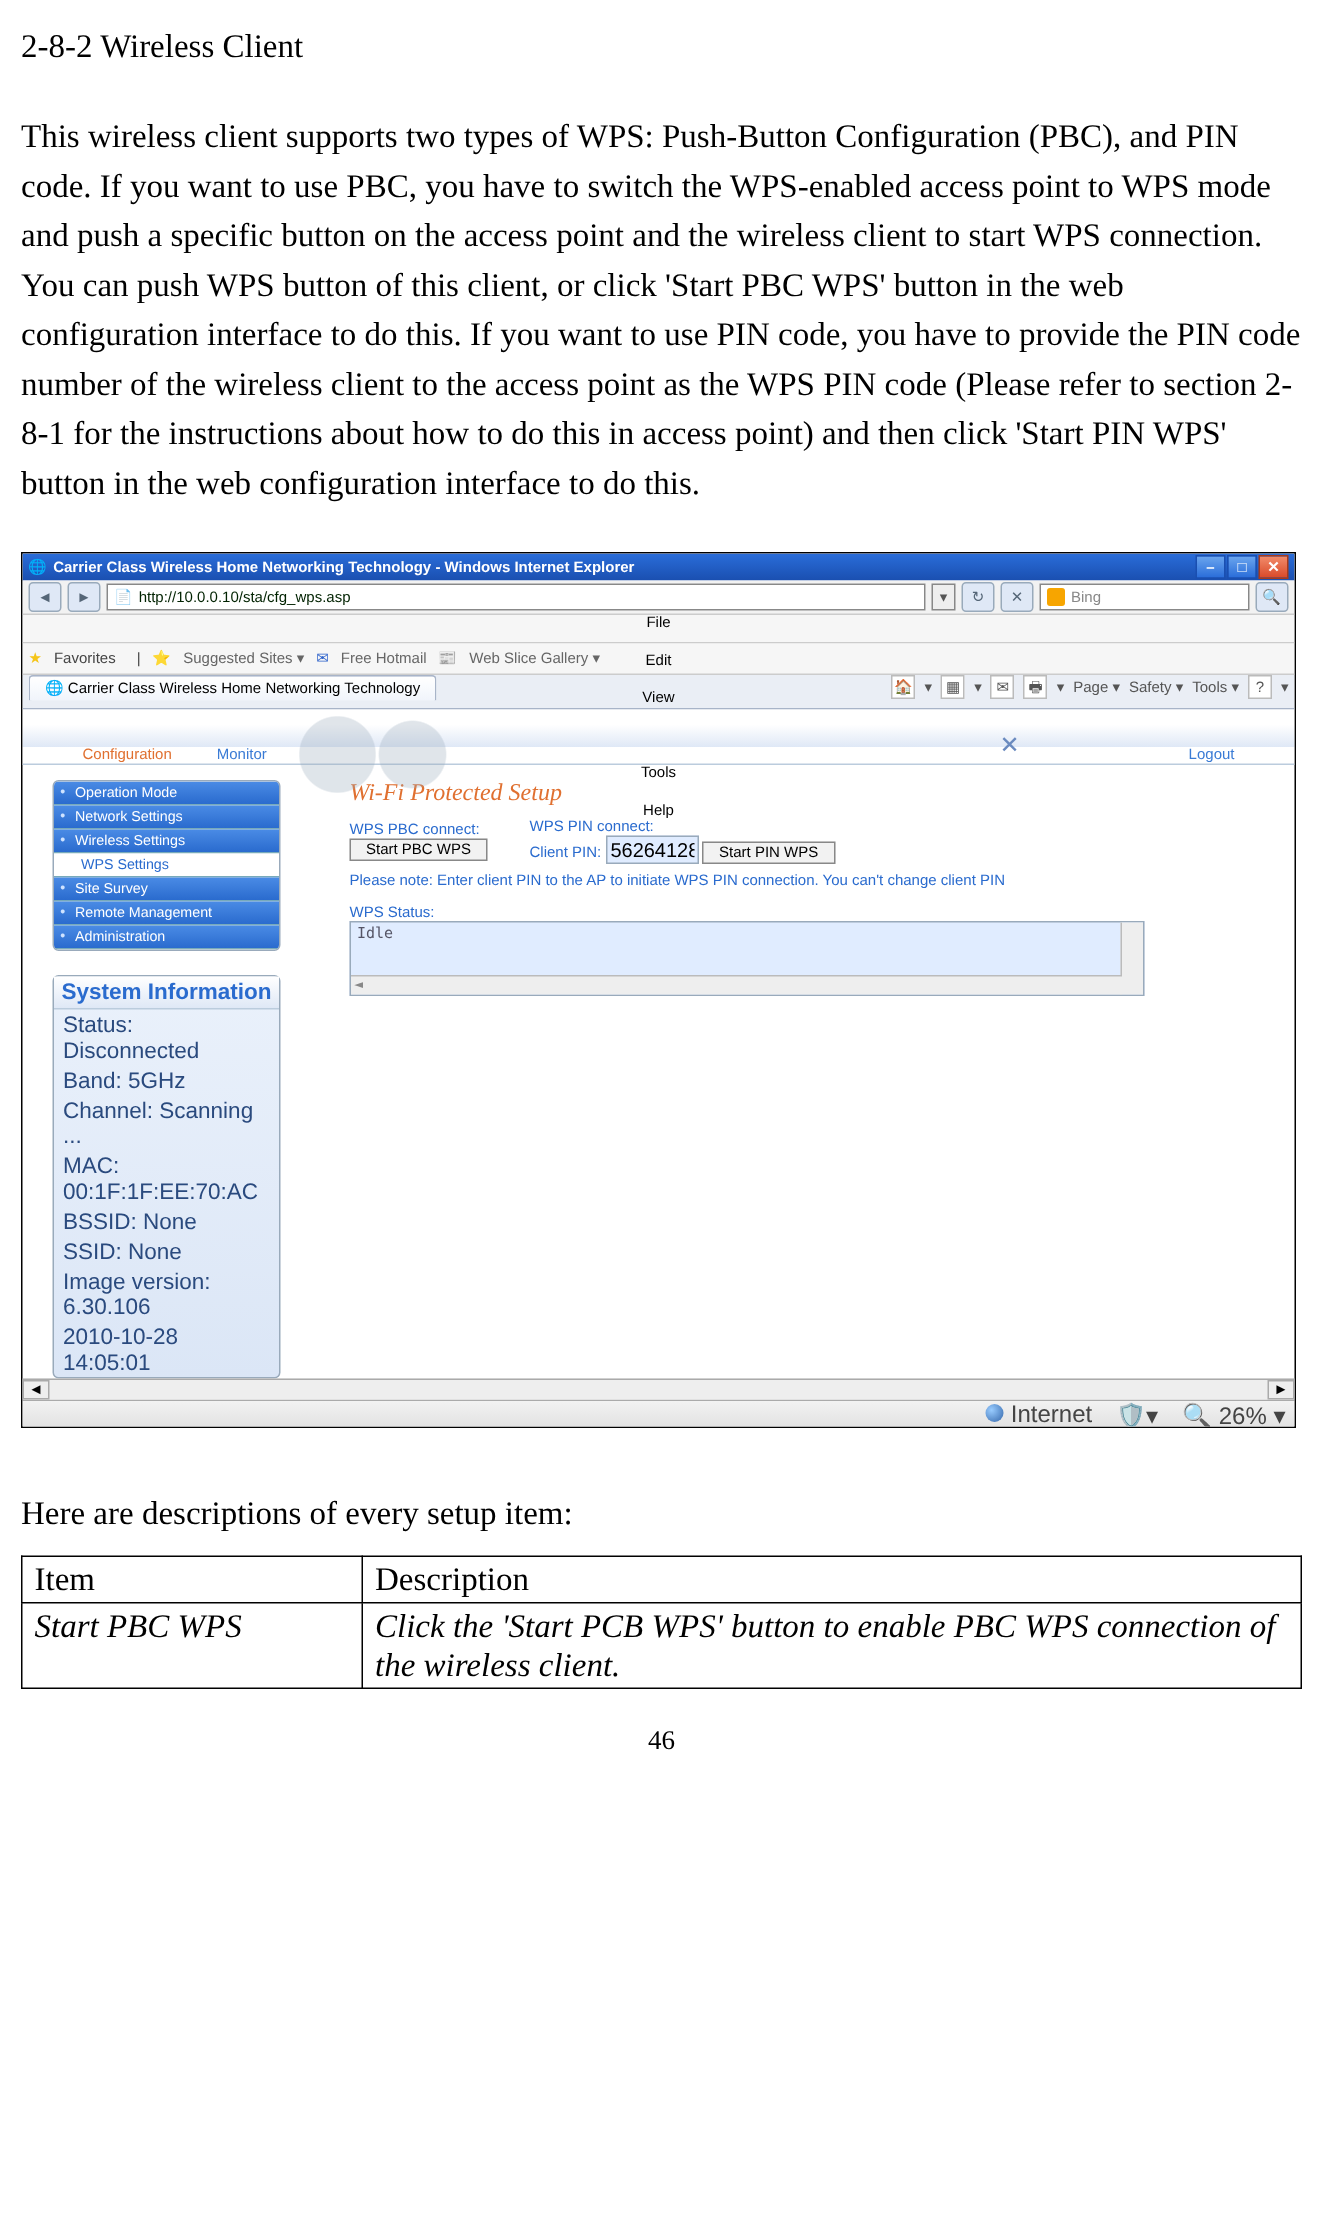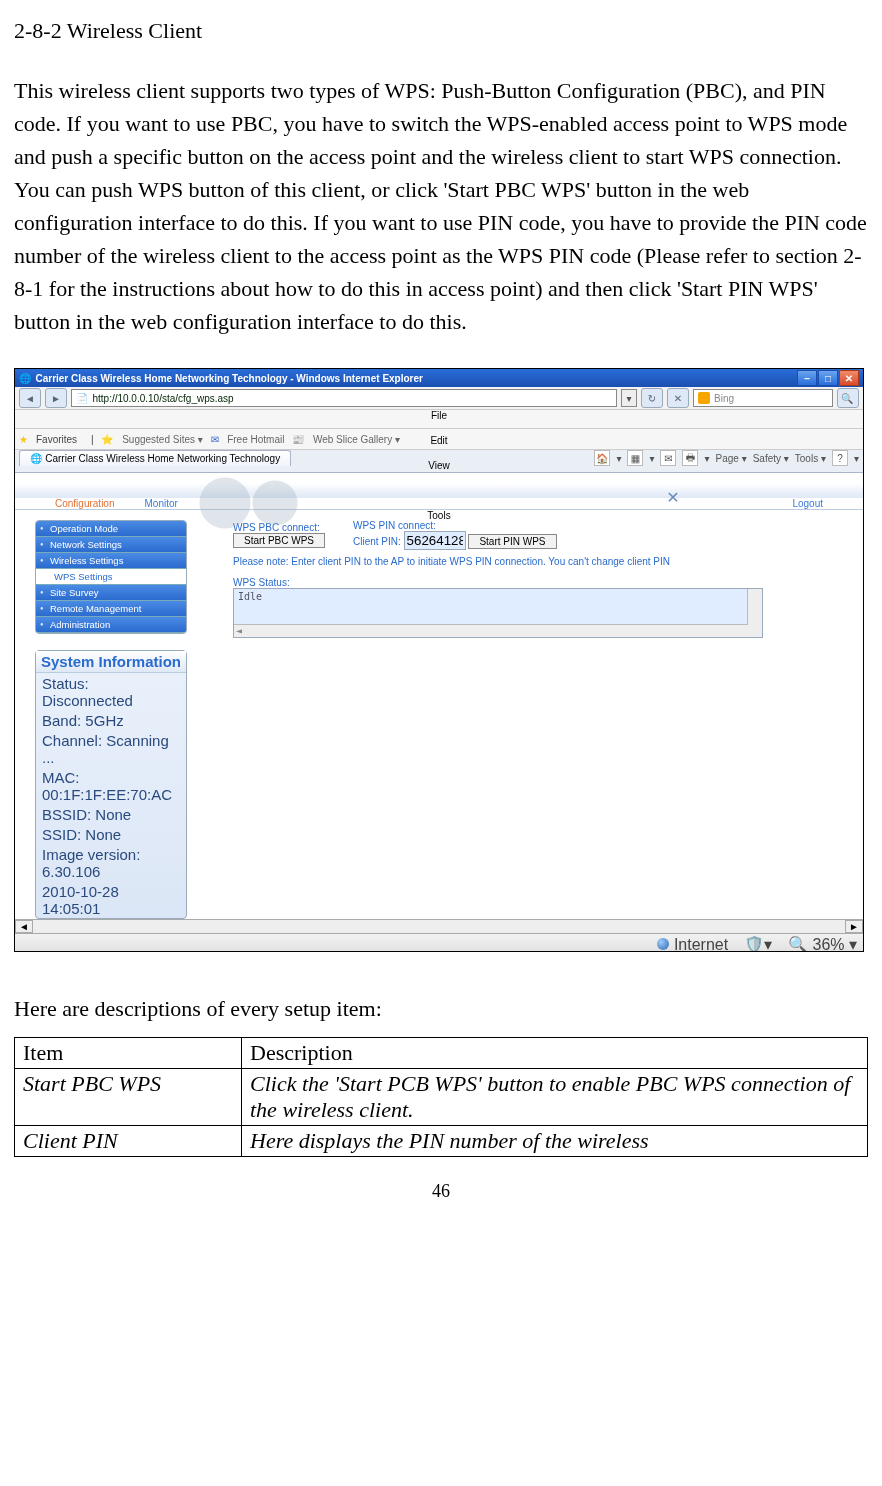--- a/index.html
+++ b/index.html
@@ -390,20 +390,21 @@
           <div class="row">Band: 5GHz</div>
           <div class="row">Channel: Scanning ...</div>
           <div class="row">MAC: 00:1F:1F:EE:70:AC</div>
           <div class="row">BSSID: None</div>
           <div class="row">SSID: None</div>
           <div class="row">Image version: 6.30.106</div>
           <div class="row">2010-10-28 14:05:01</div>
         </div>
       </div>
       <div class="mainpanel">
+        <h3>Wi-Fi Protected Setup</h3>
         <div class="fieldrow">
           <div>
             <div>WPS PBC connect:</div>
             <button class="wpsbtn">Start PBC WPS</button>
           </div>
           <div>
             <div>WPS PIN connect:</div>
             <span>Client PIN:</span>
             <input class="pinbox" readonly="" value="56264128" style="">
             <button class="wpsbtn">Start PIN WPS</button>
@@ -423,38 +424,34 @@
       <div class="track"></div>
       <div class="arrow">►</div>
     </div>
   </div>
 
   <div class="statusbar">
     <span></span>
     <div class="right">
       <span><span class="globe"></span> <span>Internet</span></span>
       <span>🛡️▾</span>
-      <span>🔍 <span>36%</span> ▾</span>
+      <span>🔍 <span>26%</span> ▾</span>
     </div>
   </div>
 
 </div>
 
 <div class="para" style="margin-bottom:12px">Here are descriptions of every setup item:</div>
 
 <table class="desc">
   <tbody>
       <tr>
     <td class="head">Item</td>
     <td class="head">Description</td>
   </tr>
   <tr>
     <td class="item">Start PBC WPS</td>
     <td class="descr">Click the 'Start PCB WPS' button to enable PBC WPS connection of the wireless client.</td>
   </tr>
-  <tr>
-    <td class="item">Client PIN</td>
-    <td class="descr">Here displays the PIN number of the wireless</td>
-  </tr>
 </tbody>
   </table>
 
 <div class="pagenum">46</div>
 
 </body></html>

